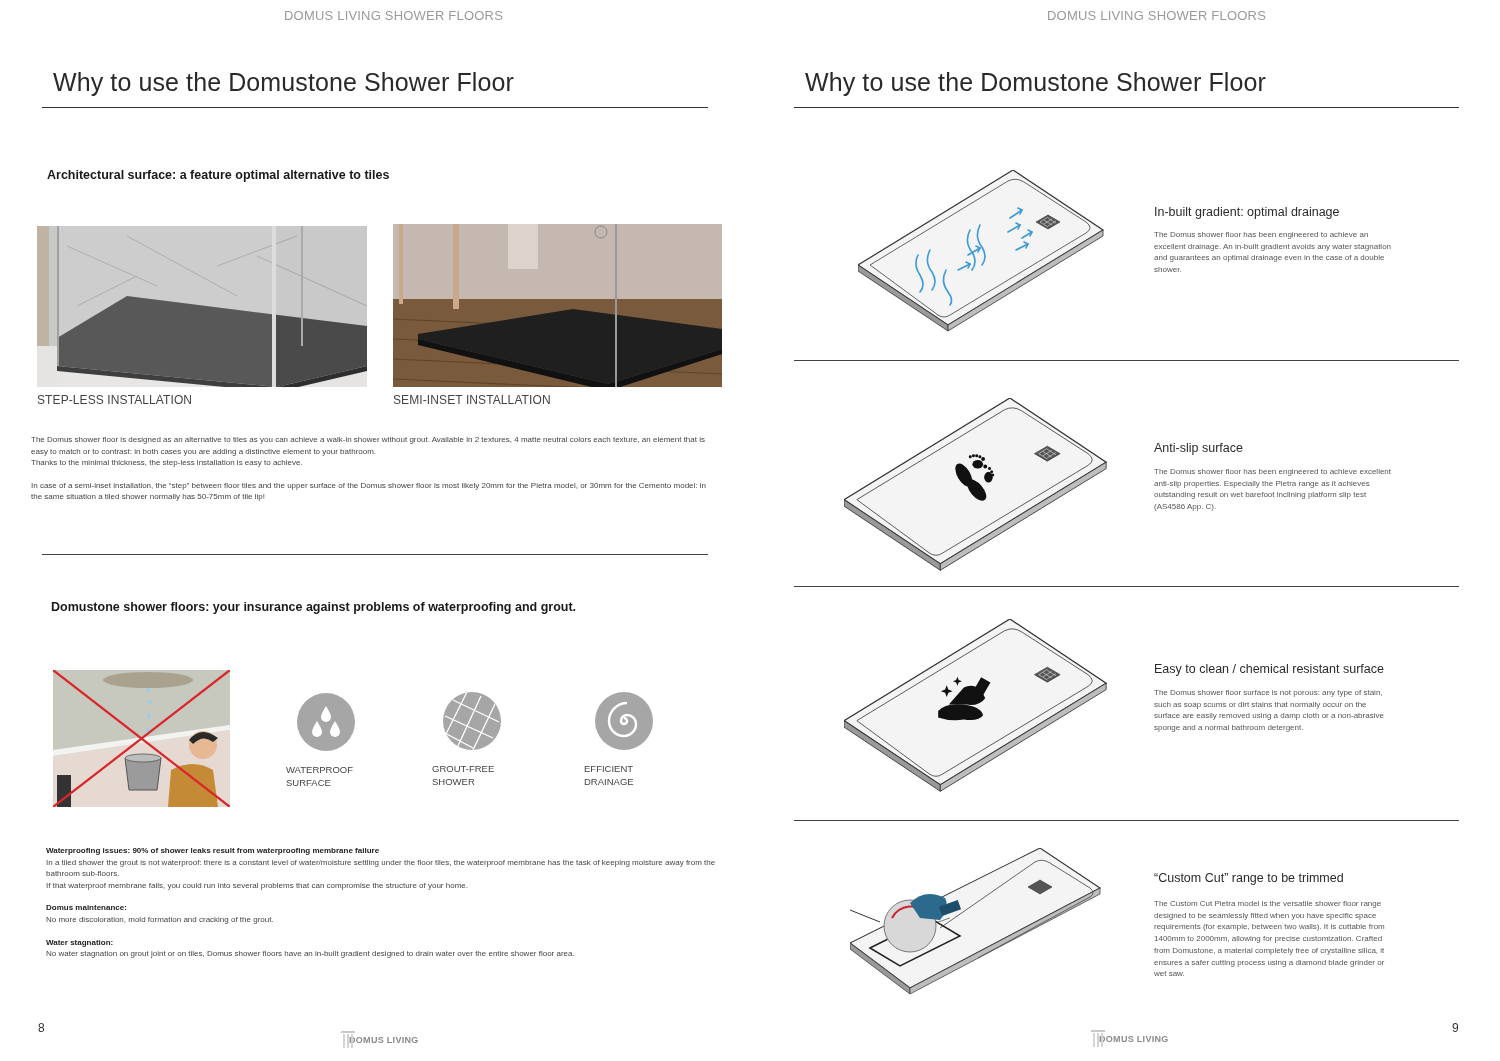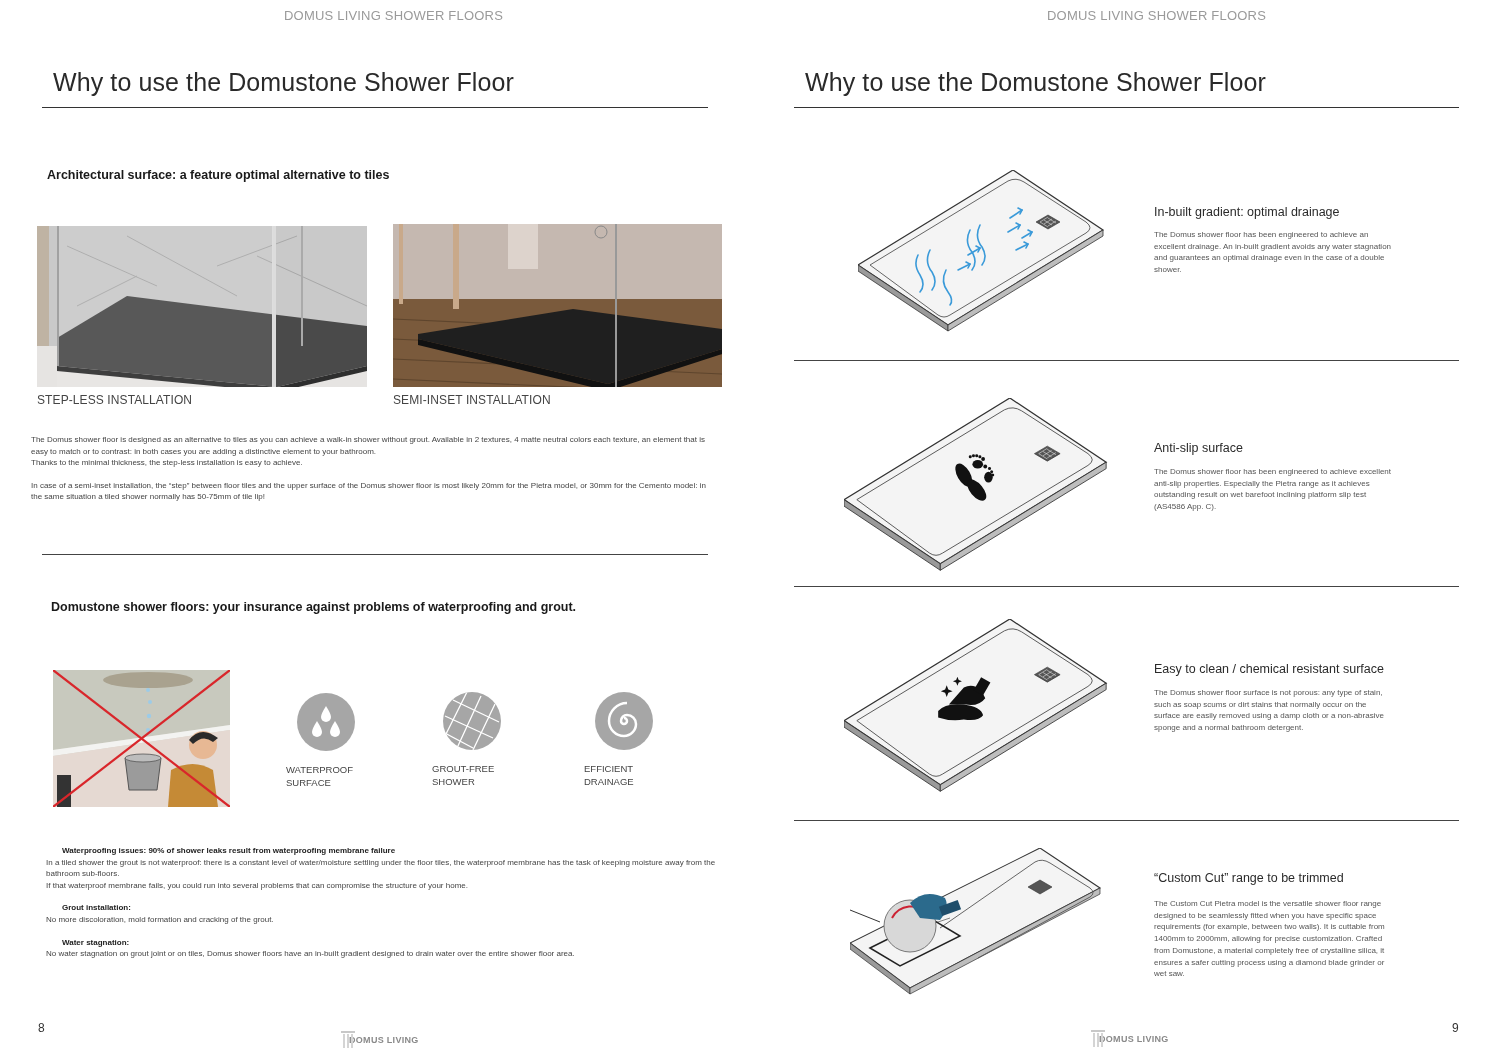--- a/index.html
+++ b/index.html
@@ -10,21 +10,21 @@
   .page.right { left: 750px; }
   .running-header { position: absolute; top: 8px; font-size: 13px; color: #9a9a9a; letter-spacing: 0.2px; }
   .page-title { position: absolute; top: 68px; font-size: 25px; color: #2a2a2a; font-weight: normal; letter-spacing: 0.1px; }
   .title-rule { position: absolute; top: 107px; height: 1px; background: #333; }
   .section-heading { position: absolute; font-size: 12.5px; font-weight: bold; color: #1a1a1a; }
   .photo { position: absolute; overflow: hidden; }
   .caption { position: absolute; font-size: 12px; color: #444; letter-spacing: 0.1px; }
   .body-text { position: absolute; font-size: 8px; line-height: 11.6px; color: #444; }
   .body-text p { margin: 0; }
   .body-text .gap { height: 11px; }
-  .body-text b { color: #222; font-weight: bold; margin-left: 16px; }
+  .body-text b { color: #222; font-weight: bold; }
   .divider { position: absolute; height: 1px; background: #444; }
   .feature { position: absolute; text-align: left; }
   .feature .circle { width: 58px; height: 58px; border-radius: 50%; background: #a6a6a6; margin: 0 auto; display:flex; align-items:center; justify-content:center; }
   .feature .label { margin-top: 12px; font-size: 9.5px; color: #444; line-height: 13px; }
   .page-number { position: absolute; top: 1021px; font-size: 12px; color: #333; }
   .footer-logo { position: absolute; top: 1031px; font-size: 9px; font-weight: bold; color: #8a8a8a; letter-spacing: 0.3px; display:flex; align-items:center; }
   .footer-logo .pillar { width: 14px; height: 18px; margin-right: -6px; position: relative; }
   .benefit-title { position: absolute; font-size: 12.5px; color: #2a2a2a; }
   .benefit-text { position: absolute; font-size: 8px; line-height: 11.7px; color: #555; width: 240px; }
   .illus { position: absolute; }
@@ -162,21 +162,21 @@
       <div>EFFICIENT</div>
       <div>DRAINAGE</div>
     </div>
   </div>
 
   <div class="body-text" style="left:46px; top:845px; width:680px">
     <p><b>Waterproofing issues: 90% of shower leaks result from waterproofing membrane failure</b></p>
     <p>In a tiled shower the grout is not waterproof: there is a constant level of water/moisture settling under the floor tiles, the waterproof membrane has the task of keeping moisture away from the bathroom sub-floors.</p>
     <p>If that waterproof membrane fails, you could run into several problems that can compromise the structure of your home.</p>
     <div class="gap"></div>
-    <p><b>Grout installation:</b></p>
+    <p><b>Domus maintenance:</b></p>
     <p>No more discoloration, mold formation and cracking of the grout.</p>
     <div class="gap"></div>
     <p><b>Water stagnation:</b></p>
     <p>No water stagnation on grout joint or on tiles, Domus shower floors have an in-built gradient designed to drain water over the entire shower floor area.</p>
   </div>
 
   <div class="page-number" style="left:38px">8</div>
 
   <div class="footer-logo" style="left:341px">
     <svg class="pillar" viewBox="0 0 14 18">

